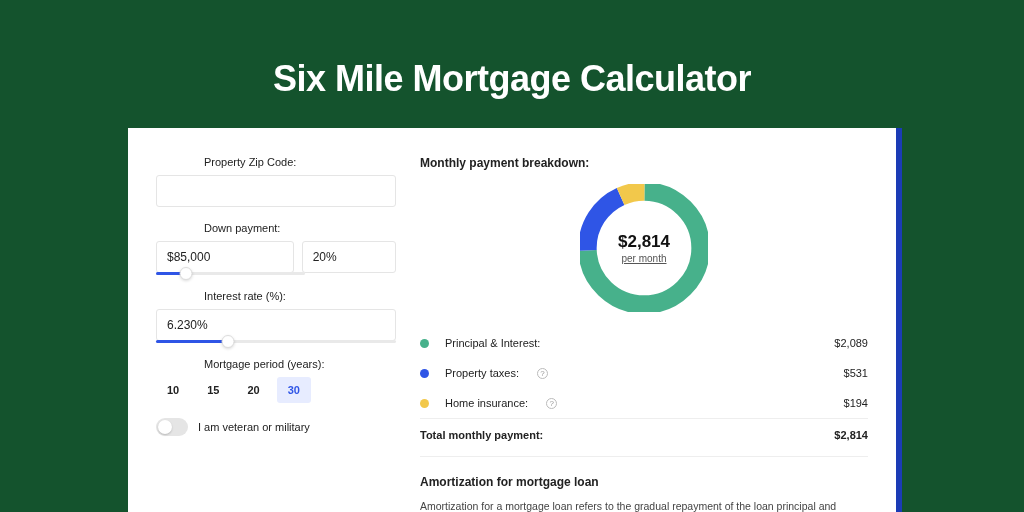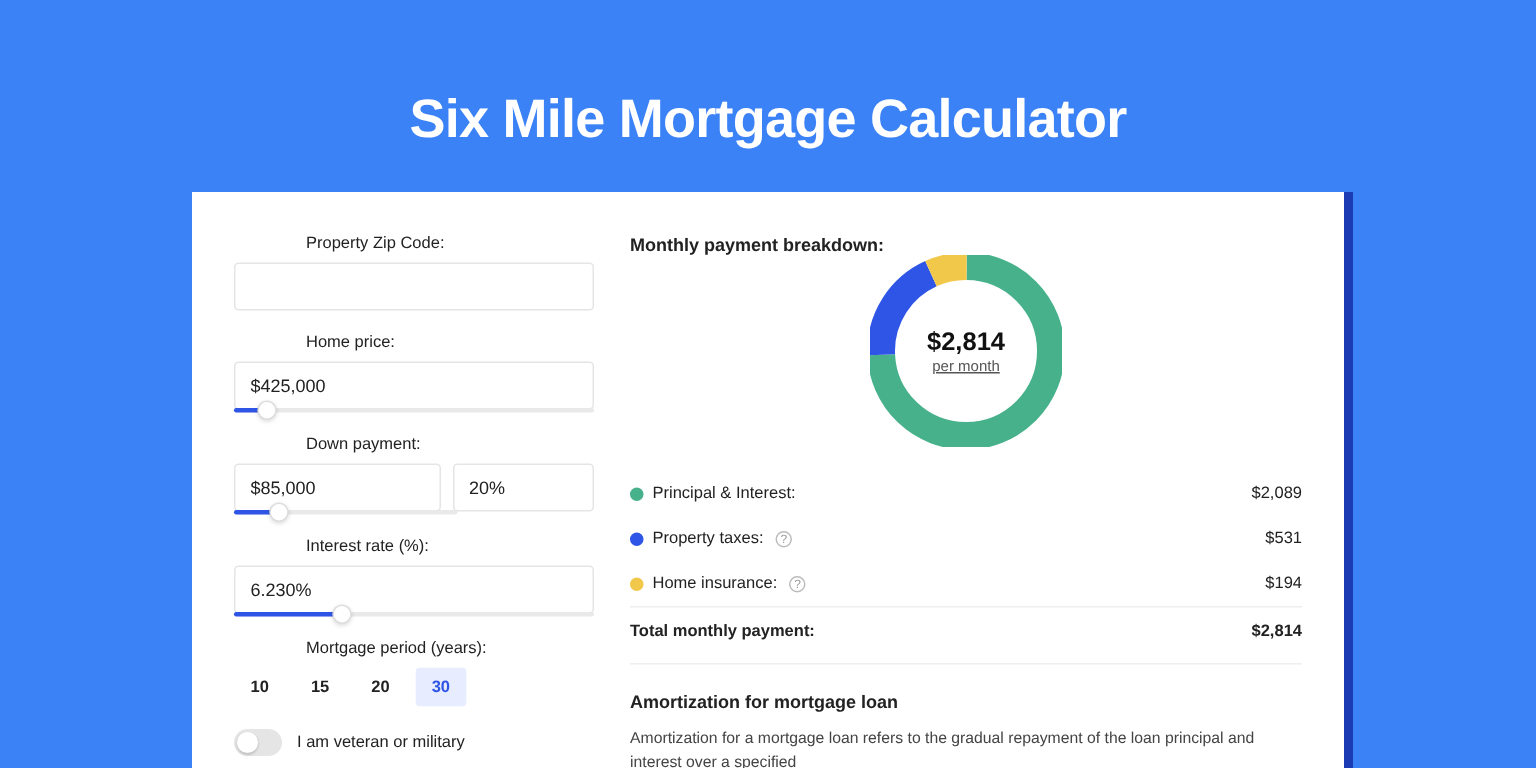--- a/index.html
+++ b/index.html
@@ -1,17 +1,17 @@
 <!DOCTYPE html>
 <html><head>
 <meta charset="utf-8">
 <style>
   * { box-sizing: border-box; margin: 0; padding: 0; }
   html, body { width: 1024px; height: 512px; overflow: hidden; font-family: -apple-system, BlinkMacSystemFont, "Segoe UI", Arial, sans-serif; }
-  .bg { background: #3b82f6; width: 1024px; height: 512px; position: relative; }
+  .bg { background: #14532d; width: 1024px; height: 512px; position: relative; }
   .title { color: #fff; font-size: 36px; font-weight: 800; text-align: center; padding-top: 58px; letter-spacing: -0.5px; }
   .card {
     position: absolute;
     left: 128px; top: 128px;
     width: 768px; height: 400px;
     background: #fff;
     box-shadow: 6px 0 0 #1b3bb5;
     display: flex;
     padding: 28px 28px 0 28px;
     gap: 24px;
@@ -51,38 +51,38 @@
   .toggle-row { display: flex; align-items: center; gap: 10px; margin-top: 8px; text-align: center; }
   .toggle {
     width: 32px; height: 18px; border-radius: 10px; background: #e5e5e5; position: relative;
   }
   .toggle::after {
     content: ""; position: absolute; left: 2px; top: 2px; width: 14px; height: 14px;
     border-radius: 50%; background: #fff; box-shadow: 0 1px 2px rgba(0,0,0,0.2);
   }
   .toggle-label { font-size: 11px; color: #222; }
 
-  .section-label { font-size: 12px; font-weight: 700; color: #222; }
+  .section-label { font-size: 12px; font-weight: 700; color: #222; margin-bottom: 14px; }
   .donut-wrap { display: flex; justify-content: center; margin-bottom: 16px; }
   .donut { position: relative; width: 128px; height: 128px; }
   .donut svg { width: 128px; height: 128px; }
   .donut-center {
     position: absolute; inset: 0; display: flex; flex-direction: column;
     align-items: center; justify-content: center;
   }
   .donut-amount { font-size: 17px; font-weight: 800; color: #111; }
   .donut-sub { font-size: 10px; color: #555; margin-top: 1px; text-decoration: underline; }
 
   .legend { }
   .legend-row {
     display: flex; align-items: center; justify-content: space-between;
     padding: 9px 0; font-size: 11px; color: #222;
   }
   .legend-row.total { border-top: 1px solid #eee; font-weight: 700; padding-top: 10px; }
-  .legend-left { display: flex; align-items: center; gap: 6px; }
+  .legend-left { display: flex; align-items: center; gap: 16px; }
   .dot { width: 9px; height: 9px; border-radius: 50%; }
   .info {
     width: 11px; height: 11px; border-radius: 50%; border: 1px solid #bbb;
     font-size: 8px; color: #999; display: inline-flex; align-items: center; justify-content: center;
     margin-left: 2px;
   }
   .amort {
     border-top: 1px solid #eee; margin-top: 6px; padding-top: 18px; padding-bottom: 20px;
   }
   .amort-title { font-size: 12px; font-weight: 700; color: #222; margin-bottom: 10px; }
@@ -96,28 +96,20 @@
 
   <div class="card">
 
     <div class="left">
 
       <div class="field">
         <div class="label">Property Zip Code:</div>
         <input class="input" value="" style="">
       </div>
 
-      <div class="field">
-        <div class="label">Home price:</div>
-        <input class="input" value="$425,000" style="">
-        <div class="slider-track">
-          <div class="slider-fill" id="price-fill" style="width: 9%;"></div>
-          <div class="slider-thumb" id="price-thumb" style="left: 9%;"></div>
-        </div>
-      </div>
 
       <div class="field">
         <div class="label">Down payment:</div>
         <div class="row">
           <input class="input" value="$85,000" style="">
           <input class="input" value="20%" style="">
         </div>
         <div class="slider-track" style="width:62%;">
           <div class="slider-fill" id="down-fill" style="width: 20%;"></div>
           <div class="slider-thumb" id="down-thumb" style="left: 20%;"></div>

